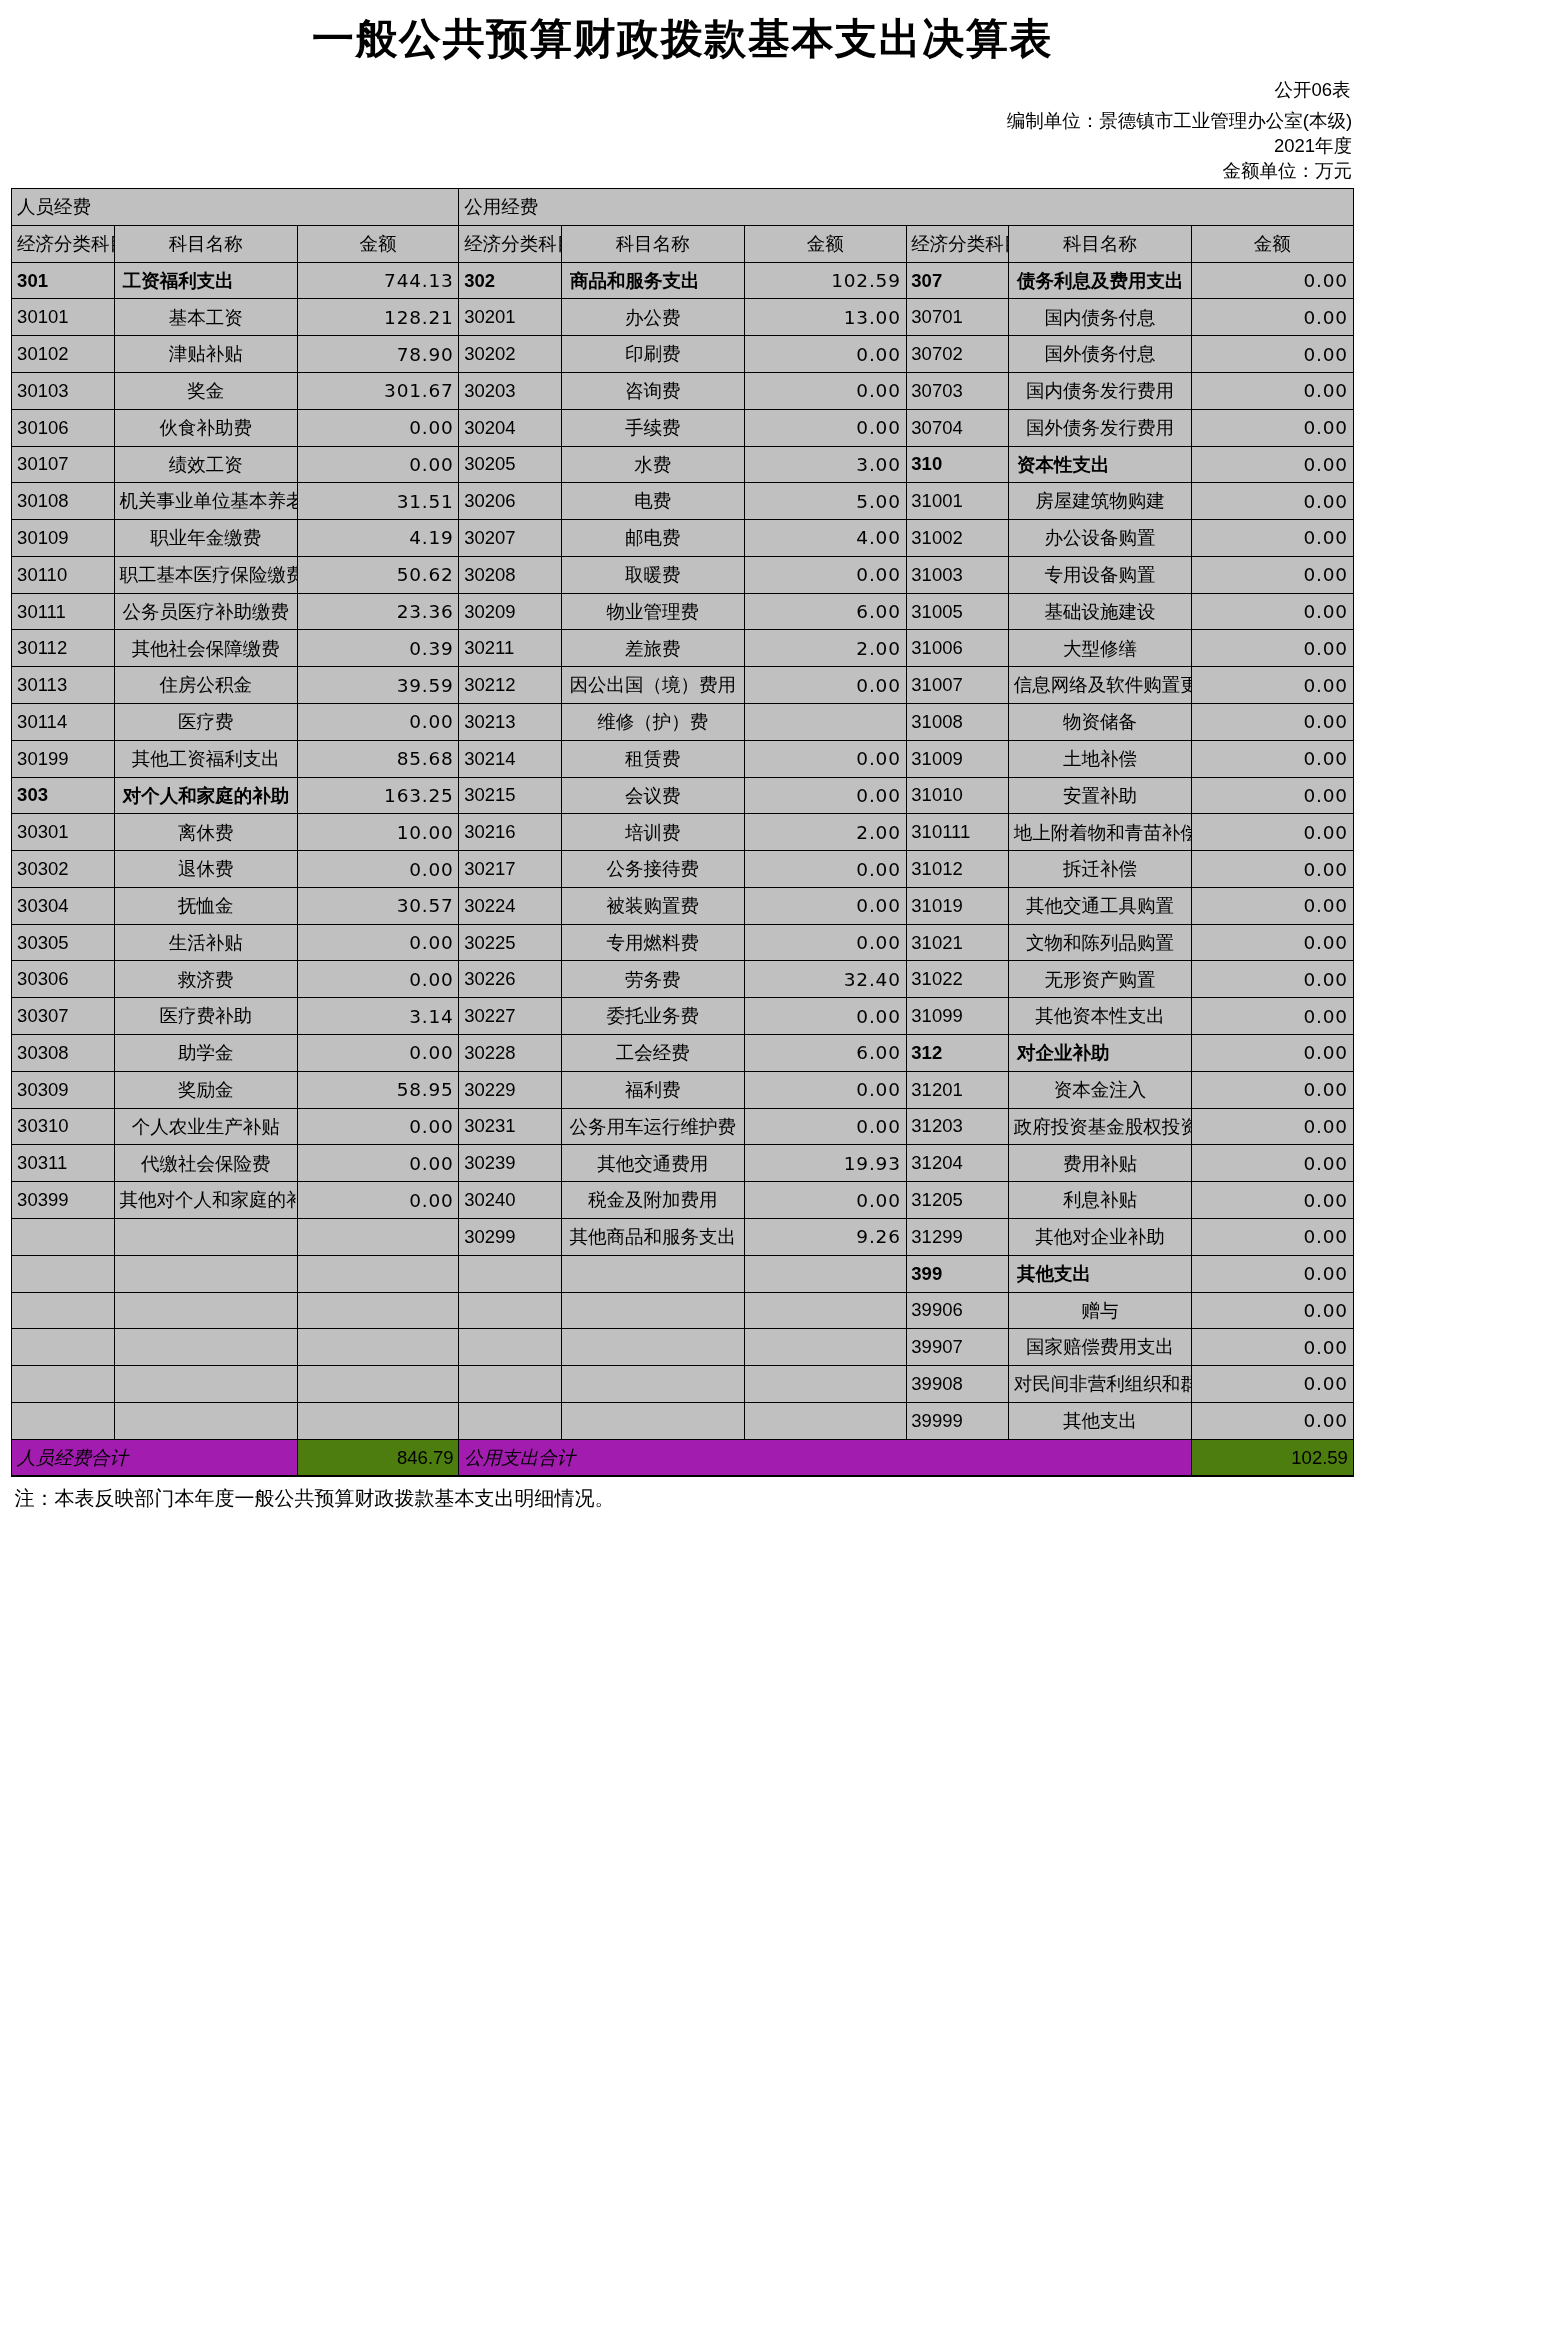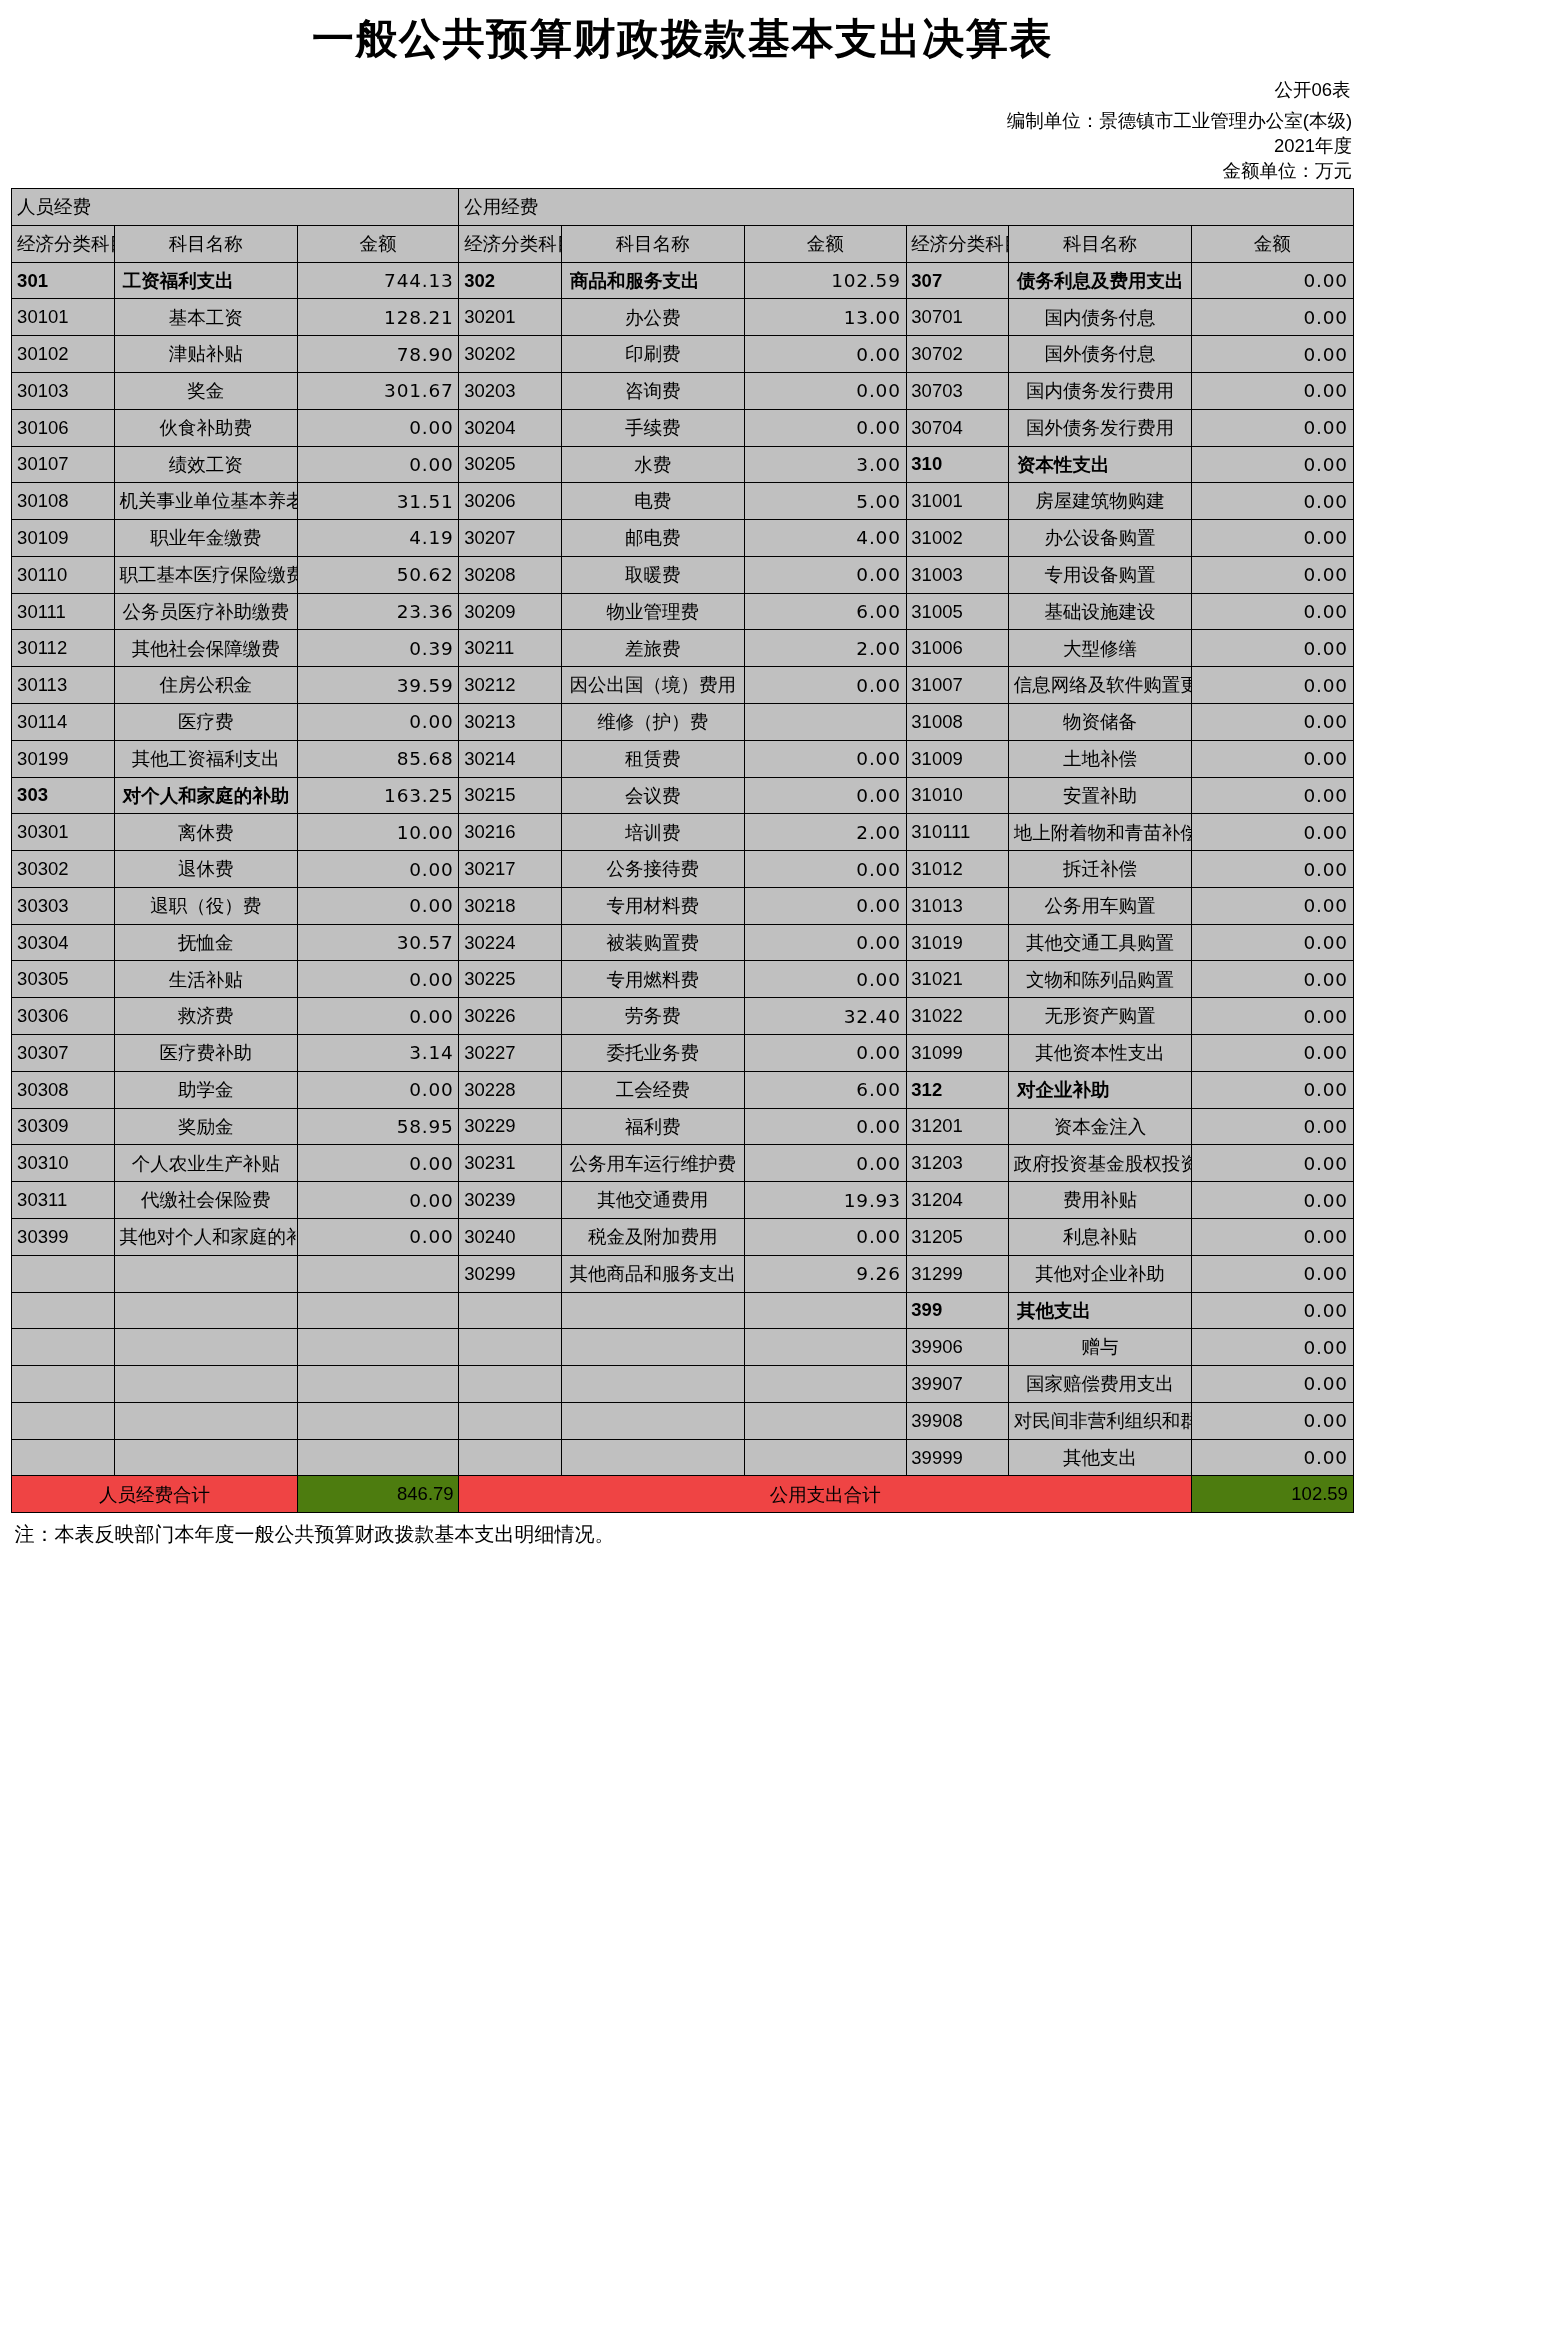--- a/index.html
+++ b/index.html
@@ -83,23 +83,24 @@
   .name.bold{font-weight:bold; text-align:left; padding-left:8px;}
   .amt{
     background:#c0c0c0;
     text-align:right;
     padding-right:9.7px;
     font-family:"DejaVu Sans","Liberation Sans",sans-serif;
     letter-spacing:0.8px;
   }
   .blank{background:#c0c0c0;}
   .total-label{
-    background:#ef4444;
-    text-align:center;
+    background:#a21caf;
+    text-align:left;
     font-size:19.3px;
+    font-style:italic;
   }
   .total-amt{
     background:#4d7c0f;
     text-align:right;
     padding-right:9.7px;
     font-size:19.3px;
   }
   .note{
     font-size:20px;
     font-weight:normal;
@@ -338,31 +339,20 @@
           <td class="name">退休费</td>
           <td class="amt">0.00</td>
           <td class="code">30217</td>
           <td class="name">公务接待费</td>
           <td class="amt">0.00</td>
           <td class="code">31012</td>
           <td class="name">拆迁补偿</td>
           <td class="amt">0.00</td>
         </tr>
         <tr>
-          <td class="code">30303</td>
-          <td class="name">退职（役）费</td>
-          <td class="amt">0.00</td>
-          <td class="code">30218</td>
-          <td class="name">专用材料费</td>
-          <td class="amt">0.00</td>
-          <td class="code">31013</td>
-          <td class="name">公务用车购置</td>
-          <td class="amt">0.00</td>
-        </tr>
-        <tr>
           <td class="code">30304</td>
           <td class="name">抚恤金</td>
           <td class="amt">30.57</td>
           <td class="code">30224</td>
           <td class="name">被装购置费</td>
           <td class="amt">0.00</td>
           <td class="code">31019</td>
           <td class="name">其他交通工具购置</td>
           <td class="amt">0.00</td>
         </tr>

